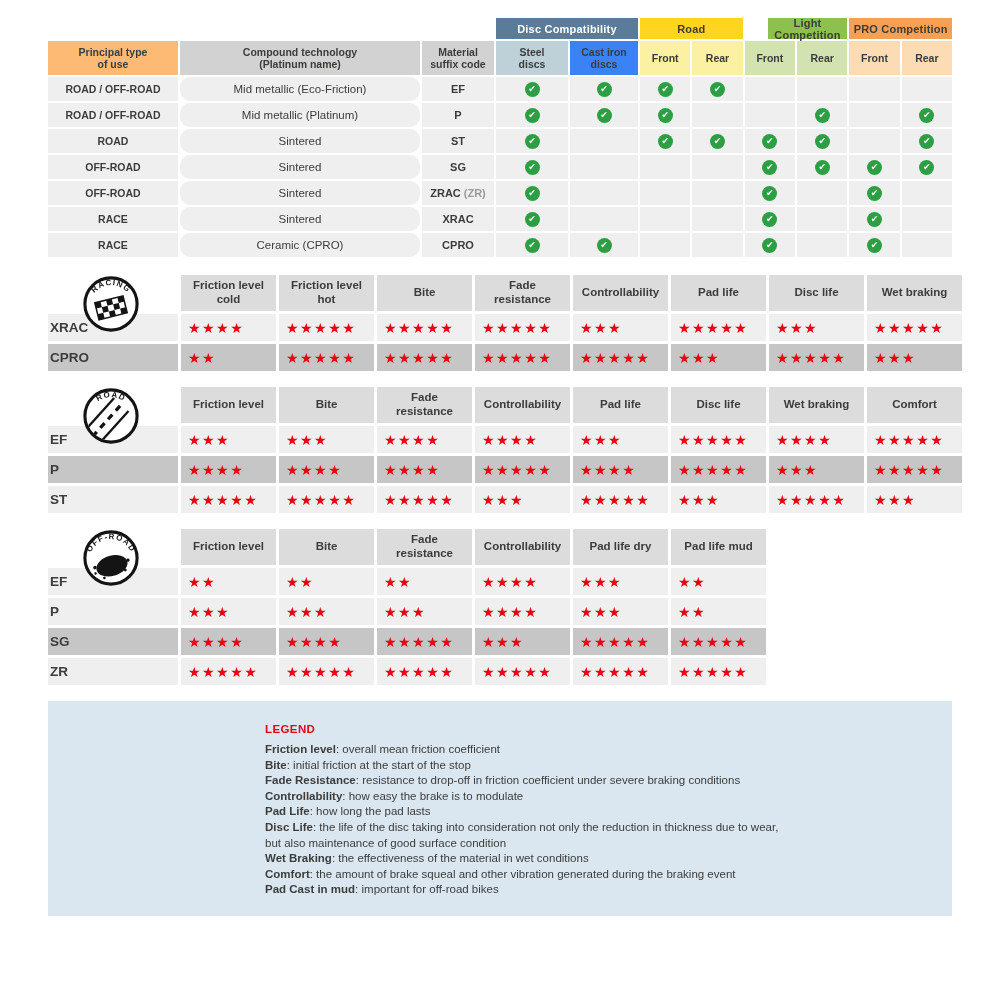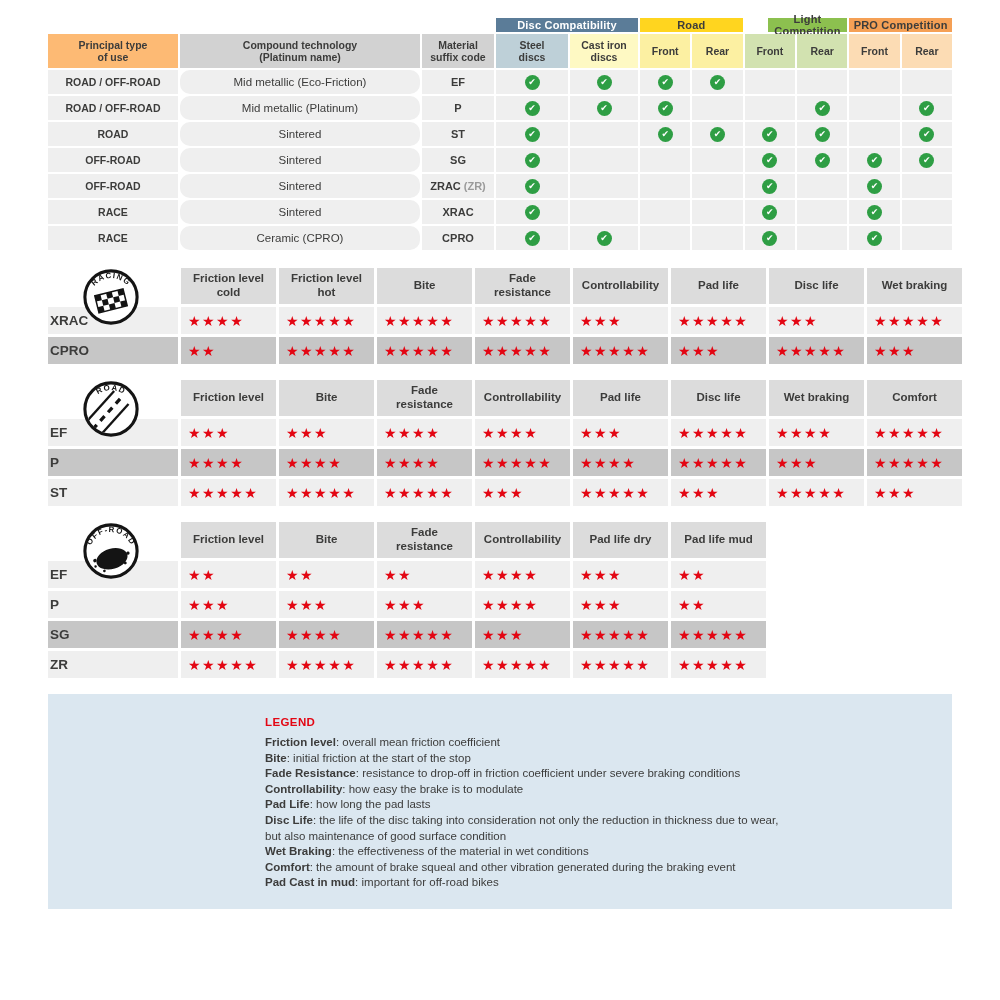--- a/index.html
+++ b/index.html
@@ -4,21 +4,21 @@
 <style>
   * { box-sizing: border-box; margin: 0; padding: 0; }
   html,body { width:1000px; height:1000px; background:#ffffff; }
   body { font-family:"Liberation Sans","DejaVu Sans",sans-serif; color:var(--text,#3c3c3b); }
   .page { padding:18px 48px 0 48px; width:1000px; }
 
   
   .compat-grid { display:grid; grid-template-columns:130px 240px 72px 72px 68px repeat(6,1fr); gap:2px; width:904px; }
   .cell { display:flex; align-items:center; justify-content:center; text-align:center; white-space:pre-line; }
   .spacer { background:transparent; }
-  .group-head { height:14px; font-weight:bold; font-size:11px; letter-spacing:.2px; }
+  .group-head { height:21px; font-weight:bold; font-size:11px; letter-spacing:.2px; }
   .col-head { height:34px; font-weight:bold; font-size:10.5px; line-height:1.15; }
   .use,.compound,.code,.checkcell { background:var(--row-bg,#efefef); height:24px; }
   .use { font-weight:bold; font-size:10.5px; }
   .compound { font-size:11.5px;border-radius:10px; }
   .code { font-weight:bold; font-size:11px; }
   .code-note { color:#9a9a9a; font-weight:bold; margin-left:3px; }
   .check { width:15px; height:15px; border-radius:50%; background:var(--check-green,#2e9e44); color:#fff;
            font-size:9px; line-height:1; display:flex; align-items:center; justify-content:center; }
 
   
@@ -52,21 +52,21 @@
       <div class="cell group-head" style="background: rgb(140, 192, 79); color: rgb(60, 60, 59); grid-column: span 2; margin-left: 23px;">Light Competition</div>
       <div class="cell group-head" style="background: rgb(245, 160, 85); color: rgb(60, 60, 59); grid-column: span 2;">PRO Competition</div>
       <div class="cell col-head" style="background: #fdba74;">Principal type
 of use</div>
       <div class="cell col-head" style="background: rgb(210, 210, 210);">Compound technology
 (Platinum name)</div>
       <div class="cell col-head" style="background: rgb(210, 210, 210);">Material
 suffix code</div>
       <div class="cell col-head" style="background: rgb(190, 208, 216);">Steel
 discs</div>
-      <div class="cell col-head" style="background: #fef9c3;">Cast iron
+      <div class="cell col-head" style="background: #3b82f6;">Cast iron
 discs</div>
       <div class="cell col-head" style="background: rgb(252, 240, 162);">Front</div>
       <div class="cell col-head" style="background: rgb(252, 240, 162);">Rear</div>
       <div class="cell col-head" style="background: rgb(210, 226, 176);">Front</div>
       <div class="cell col-head" style="background: rgb(210, 226, 176);">Rear</div>
       <div class="cell col-head" style="background: rgb(252, 220, 180);">Front</div>
       <div class="cell col-head" style="background: rgb(252, 220, 180);">Rear</div>
       <div class="cell use">ROAD / OFF-ROAD</div>
       <div class="cell compound">Mid metallic (Eco-Friction)</div>
       <div class="cell code">EF</div>

